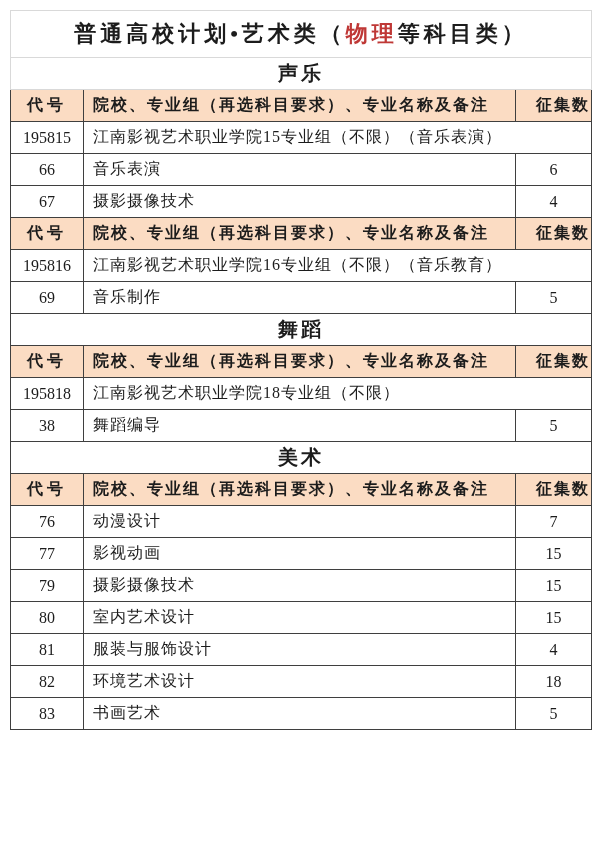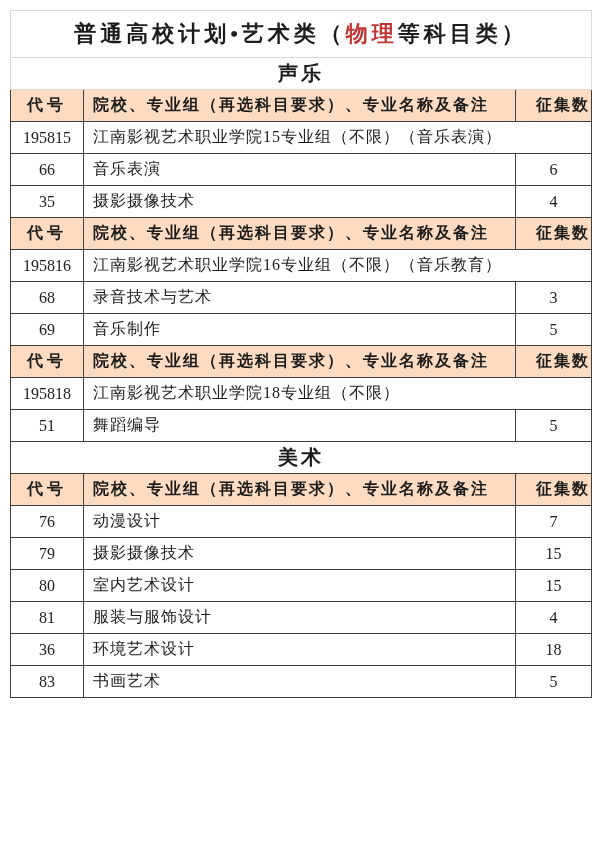--- a/index.html
+++ b/index.html
@@ -90,87 +90,90 @@
         <tr class="group-row">
           <td class="code-cell">195815</td>
           <td class="name-cell" colspan="2">江南影视艺术职业学院15专业组（不限）（音乐表演）</td>
         </tr>
         <tr class="major-row">
           <td class="code-cell">66</td>
           <td class="name-cell">音乐表演</td>
           <td class="count-cell">6</td>
         </tr>
         <tr class="major-row">
-          <td class="code-cell">35</td>
+          <td class="code-cell">67</td>
           <td class="name-cell">摄影摄像技术</td>
           <td class="count-cell">4</td>
         </tr>
         <tr class="colhead-row">
           <td class="code-cell">代号</td>
           <td class="name-cell">院校、专业组（再选科目要求）、专业名称及备注</td>
           <td class="count-cell">征集数</td>
         </tr>
         <tr class="group-row">
           <td class="code-cell">195816</td>
           <td class="name-cell" colspan="2">江南影视艺术职业学院16专业组（不限）（音乐教育）</td>
         </tr>
         <tr class="major-row">
-          <td class="code-cell">68</td>
-          <td class="name-cell">录音技术与艺术</td>
-          <td class="count-cell">3</td>
-        </tr>
-        <tr class="major-row">
           <td class="code-cell">69</td>
           <td class="name-cell">音乐制作</td>
           <td class="count-cell">5</td>
+        </tr>
+        <tr class="section-row">
+          <td class="section-cell" colspan="3">舞蹈</td>
         </tr>
         <tr class="colhead-row">
           <td class="code-cell">代号</td>
           <td class="name-cell">院校、专业组（再选科目要求）、专业名称及备注</td>
           <td class="count-cell">征集数</td>
         </tr>
         <tr class="group-row">
           <td class="code-cell">195818</td>
           <td class="name-cell" colspan="2">江南影视艺术职业学院18专业组（不限）</td>
         </tr>
         <tr class="major-row">
-          <td class="code-cell">51</td>
+          <td class="code-cell">38</td>
           <td class="name-cell">舞蹈编导</td>
           <td class="count-cell">5</td>
         </tr>
         <tr class="section-row">
           <td class="section-cell" colspan="3">美术</td>
         </tr>
         <tr class="colhead-row">
           <td class="code-cell">代号</td>
           <td class="name-cell">院校、专业组（再选科目要求）、专业名称及备注</td>
           <td class="count-cell">征集数</td>
         </tr>
         <tr class="major-row">
           <td class="code-cell">76</td>
           <td class="name-cell">动漫设计</td>
           <td class="count-cell">7</td>
         </tr>
         <tr class="major-row">
+          <td class="code-cell">77</td>
+          <td class="name-cell">影视动画</td>
+          <td class="count-cell">15</td>
+        </tr>
+        <tr class="major-row">
           <td class="code-cell">79</td>
           <td class="name-cell">摄影摄像技术</td>
           <td class="count-cell">15</td>
         </tr>
         <tr class="major-row">
           <td class="code-cell">80</td>
           <td class="name-cell">室内艺术设计</td>
           <td class="count-cell">15</td>
         </tr>
         <tr class="major-row">
           <td class="code-cell">81</td>
           <td class="name-cell">服装与服饰设计</td>
           <td class="count-cell">4</td>
         </tr>
         <tr class="major-row">
-          <td class="code-cell">36</td>
+          <td class="code-cell">82</td>
           <td class="name-cell">环境艺术设计</td>
           <td class="count-cell">18</td>
         </tr>
         <tr class="major-row">
           <td class="code-cell">83</td>
           <td class="name-cell">书画艺术</td>
           <td class="count-cell">5</td>
         </tr>
       </tbody>
   </table>

